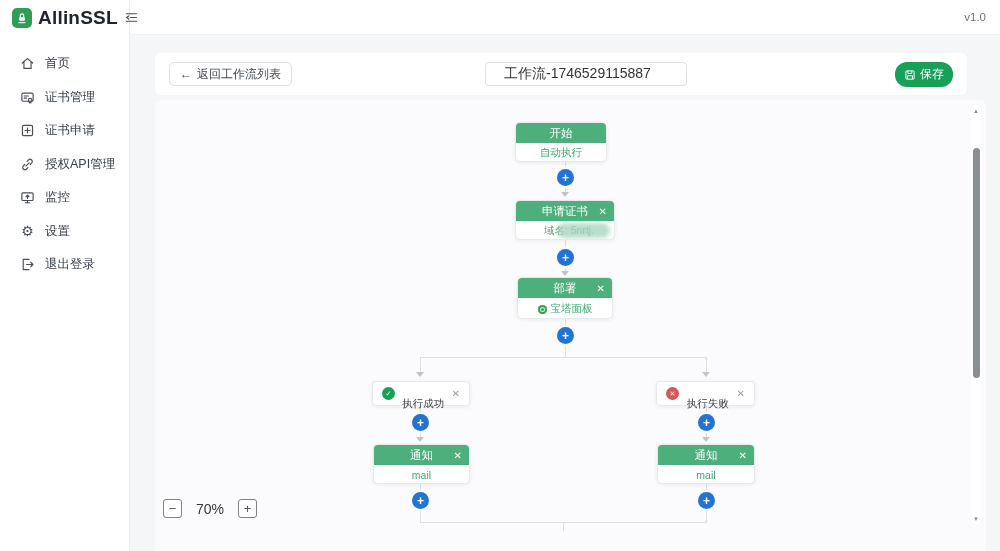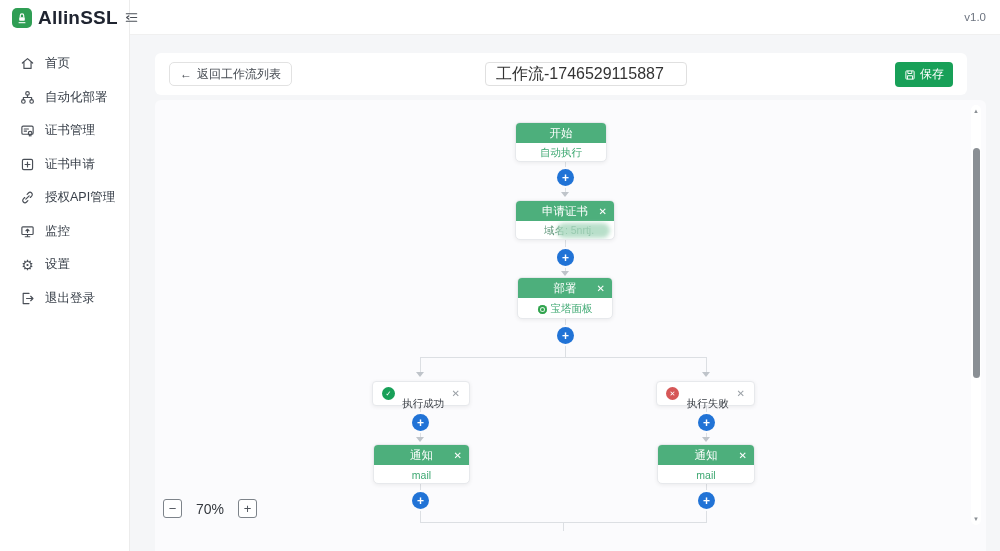--- a/index.html
+++ b/index.html
@@ -17,23 +17,23 @@
   .micon { width:15px; height:15px; display:flex; align-items:center; justify-content:center; color:#4a4f57; }
   .micon svg { stroke:#4a4f57; fill:none; stroke-width:1.25; stroke-linecap:round; stroke-linejoin:round; }
   .gear-glyph { font-size:14px; line-height:1; color:#4a4f57; }
 
   
   .main { flex:1; position:relative; background:#f5f6f8; }
   .main-header { height:35px; background:#fff; border-bottom:1px solid #f0f0f0; display:flex; align-items:center; justify-content:flex-end; padding-right:14px; font-size:11.5px; color:#6d7480; }
 
   .toolbar { position:absolute; left:25px; top:53px; width:812px; height:42px; background:#fff; border-radius:6px; display:flex; align-items:center; padding:0 14px; }
   .back-btn { display:flex; align-items:center; gap:5px; height:24px; padding:0 10px; border:1px solid #e2e2e2; border-radius:5px; background:#fff; font-size:12px; color:#464b52; cursor:pointer; }
-  .wf-input { position:absolute; left:330px; top:9px; width:202px; height:24px; border:1px solid #e0e0e0; border-radius:4px; font-size:16px; color:#333; padding:0 10px; outline:none; font-family:inherit; }
+  .wf-input { position:absolute; left:330px; top:9px; width:202px; height:24px; border:1px solid #e0e0e0; border-radius:4px; font-size:14px; color:#333; padding:0 18px; outline:none; font-family:inherit; }
   .toolbar-divider { position:absolute; left:750px; top:13px; width:1px; height:16px; background:#ececec; }
-  .save-btn { position:absolute; right:14px; top:9px; height:25px; padding:0 9px; background:#18a058; border:none; border-radius:4px; color:#fff; font-size:12px; display:flex; align-items:center; gap:4px; cursor:pointer; }
+  .save-btn { position:absolute; right:14px; top:9px; height:25px; padding:0 9px; background:#18a058; border:none; border-radius:12px; color:#fff; font-size:12px; display:flex; align-items:center; gap:4px; cursor:pointer; }
   .save-btn svg { stroke:#fff; fill:none; stroke-width:1.3; }
 
   
   .canvas { position:absolute; left:25px; top:100px; width:831px; height:451px; background:#fbfbfd; border-radius:6px 6px 0 0; overflow:hidden; }
 
   .vline { position:absolute; width:1px; background:#dcdfe3; }
   .hline { position:absolute; height:1px; background:#dcdfe3; }
   .arrow-down { position:absolute; width:0; height:0; border-left:4px solid transparent; border-right:4px solid transparent; border-top:5px solid #bfc4ca; }
 
   .node { position:absolute; background:#fff; border:1px solid #e7e9ec; border-radius:5px; box-shadow:0 1px 4px rgba(0,0,0,.07); overflow:hidden; }
@@ -83,31 +83,20 @@
       </span>
     </div>
     <div class="menu">
       <div class="menu-item">
         <span class="micon">
           <svg width="15" height="15" viewBox="0 0 16 16">
               <path d="M2.5 7.5 L8 2.8 L13.5 7.5 M4.2 6.6 V13.2 H11.8 V6.6"></path>
             </svg>
         </span>
         <span>首页</span>
-      </div>
-      <div class="menu-item">
-        <span class="micon">
-          <svg width="15" height="15" viewBox="0 0 16 16">
-              <circle cx="8" cy="3.6" r="1.9"></circle>
-              <circle cx="3.6" cy="12.2" r="1.9"></circle>
-              <circle cx="12.4" cy="12.2" r="1.9"></circle>
-              <path d="M8 5.5 V8 M8 8 H3.6 V10.3 M8 8 H12.4 V10.3"></path>
-            </svg>
-        </span>
-        <span>自动化部署</span>
       </div>
       <div class="menu-item">
         <span class="micon">
           <svg width="15" height="15" viewBox="0 0 16 16">
               <rect x="2" y="3.4" width="12" height="8.6" rx="1.4"></rect>
               <path d="M4.5 6.4 H9 M4.5 8.6 H7"></path>
               <circle cx="10.8" cy="10.8" r="1.9"></circle>
               <path d="M10 12.4 L10 13.8 M11.6 12.4 L11.6 13.8"></path>
             </svg>
         </span>

